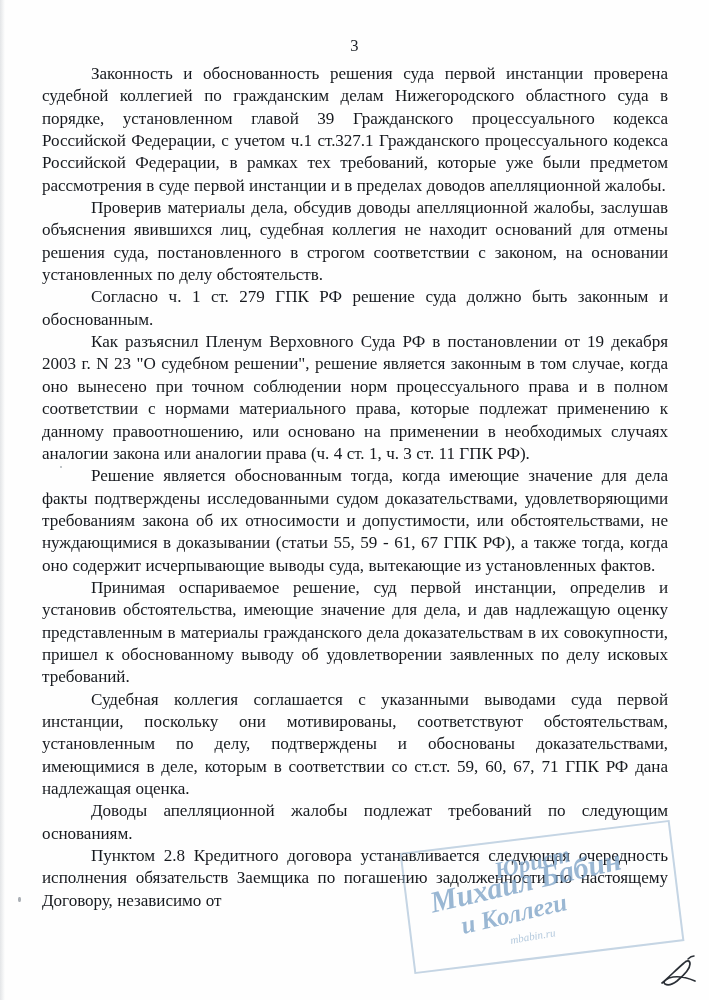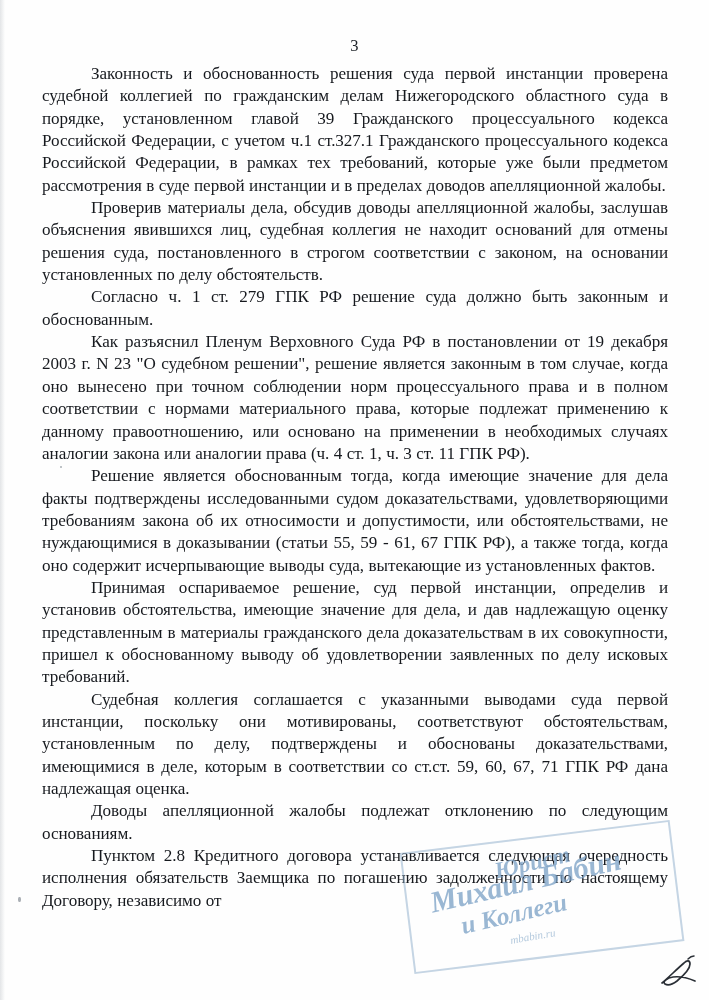--- a/index.html
+++ b/index.html
@@ -155,21 +155,21 @@
 
   <div class="body-text">
 
     <p class="para">Законность и обоснованность решения суда первой инстанции проверена судебной коллегией по гражданским делам Нижегородского областного суда в порядке, установленном главой 39 Гражданского процессуального кодекса Российской Федерации, с учетом ч.1 ст.327.1 Гражданского процессуального кодекса Российской Федерации, в рамках тех требований, которые уже были предметом рассмотрения в суде первой инстанции и в пределах доводов апелляционной жалобы.</p>
     <p class="para">Проверив материалы дела, обсудив доводы апелляционной жалобы, заслушав объяснения явившихся лиц, судебная коллегия не находит оснований для отмены решения суда, постановленного в строгом соответствии с законом, на основании установленных по делу обстоятельств.</p>
     <p class="para">Согласно ч. 1 ст. 279 ГПК РФ решение суда должно быть законным и обоснованным.</p>
     <p class="para">Как разъяснил Пленум Верховного Суда РФ в постановлении от 19 декабря 2003 г. N 23 "О судебном решении", решение является законным в том случае, когда оно вынесено при точном соблюдении норм процессуального права и в полном соответствии с нормами материального права, которые подлежат применению к данному правоотношению, или основано на применении в необходимых случаях аналогии закона или аналогии права (ч. 4 ст. 1, ч. 3 ст. 11 ГПК РФ).</p>
     <p class="para">Решение является обоснованным тогда, когда имеющие значение для дела факты подтверждены исследованными судом доказательствами, удовлетворяющими требованиям закона об их относимости и допустимости, или обстоятельствами, не нуждающимися в доказывании (статьи 55, 59 - 61, 67 ГПК РФ), а также тогда, когда оно содержит исчерпывающие выводы суда, вытекающие из установленных фактов.</p>
     <p class="para">Принимая оспариваемое решение, суд первой инстанции, определив и установив обстоятельства, имеющие значение для дела, и дав надлежащую оценку представленным в материалы гражданского дела доказательствам в их совокупности, пришел к обоснованному выводу об удовлетворении заявленных по делу исковых требований.</p>
     <p class="para">Судебная коллегия соглашается с указанными выводами суда первой инстанции, поскольку они мотивированы, соответствуют обстоятельствам, установленным по делу, подтверждены и обоснованы доказательствами, имеющимися в деле, которым в соответствии со ст.ст. 59, 60, 67, 71 ГПК РФ дана надлежащая оценка.</p>
-    <p class="para">Доводы апелляционной жалобы подлежат отклонению по следующим основаниям.</p>
+    <p class="para">Доводы апелляционной жалобы подлежат требований по следующим основаниям.</p>
 
 
     <p class="para">Пунктом 2.8 Кредитного договора устанавливается следующая очередность исполнения обязательств Заемщика по погашению задолженности по настоящему Договору, независимо от</p>
 
   </div>
 
   <div class="watermark">
     <div class="watermark-frame"></div>
     <div class="wm-line wm-line1">Юрист</div>
     <div class="wm-line wm-line2">Михаил Бабин</div>

